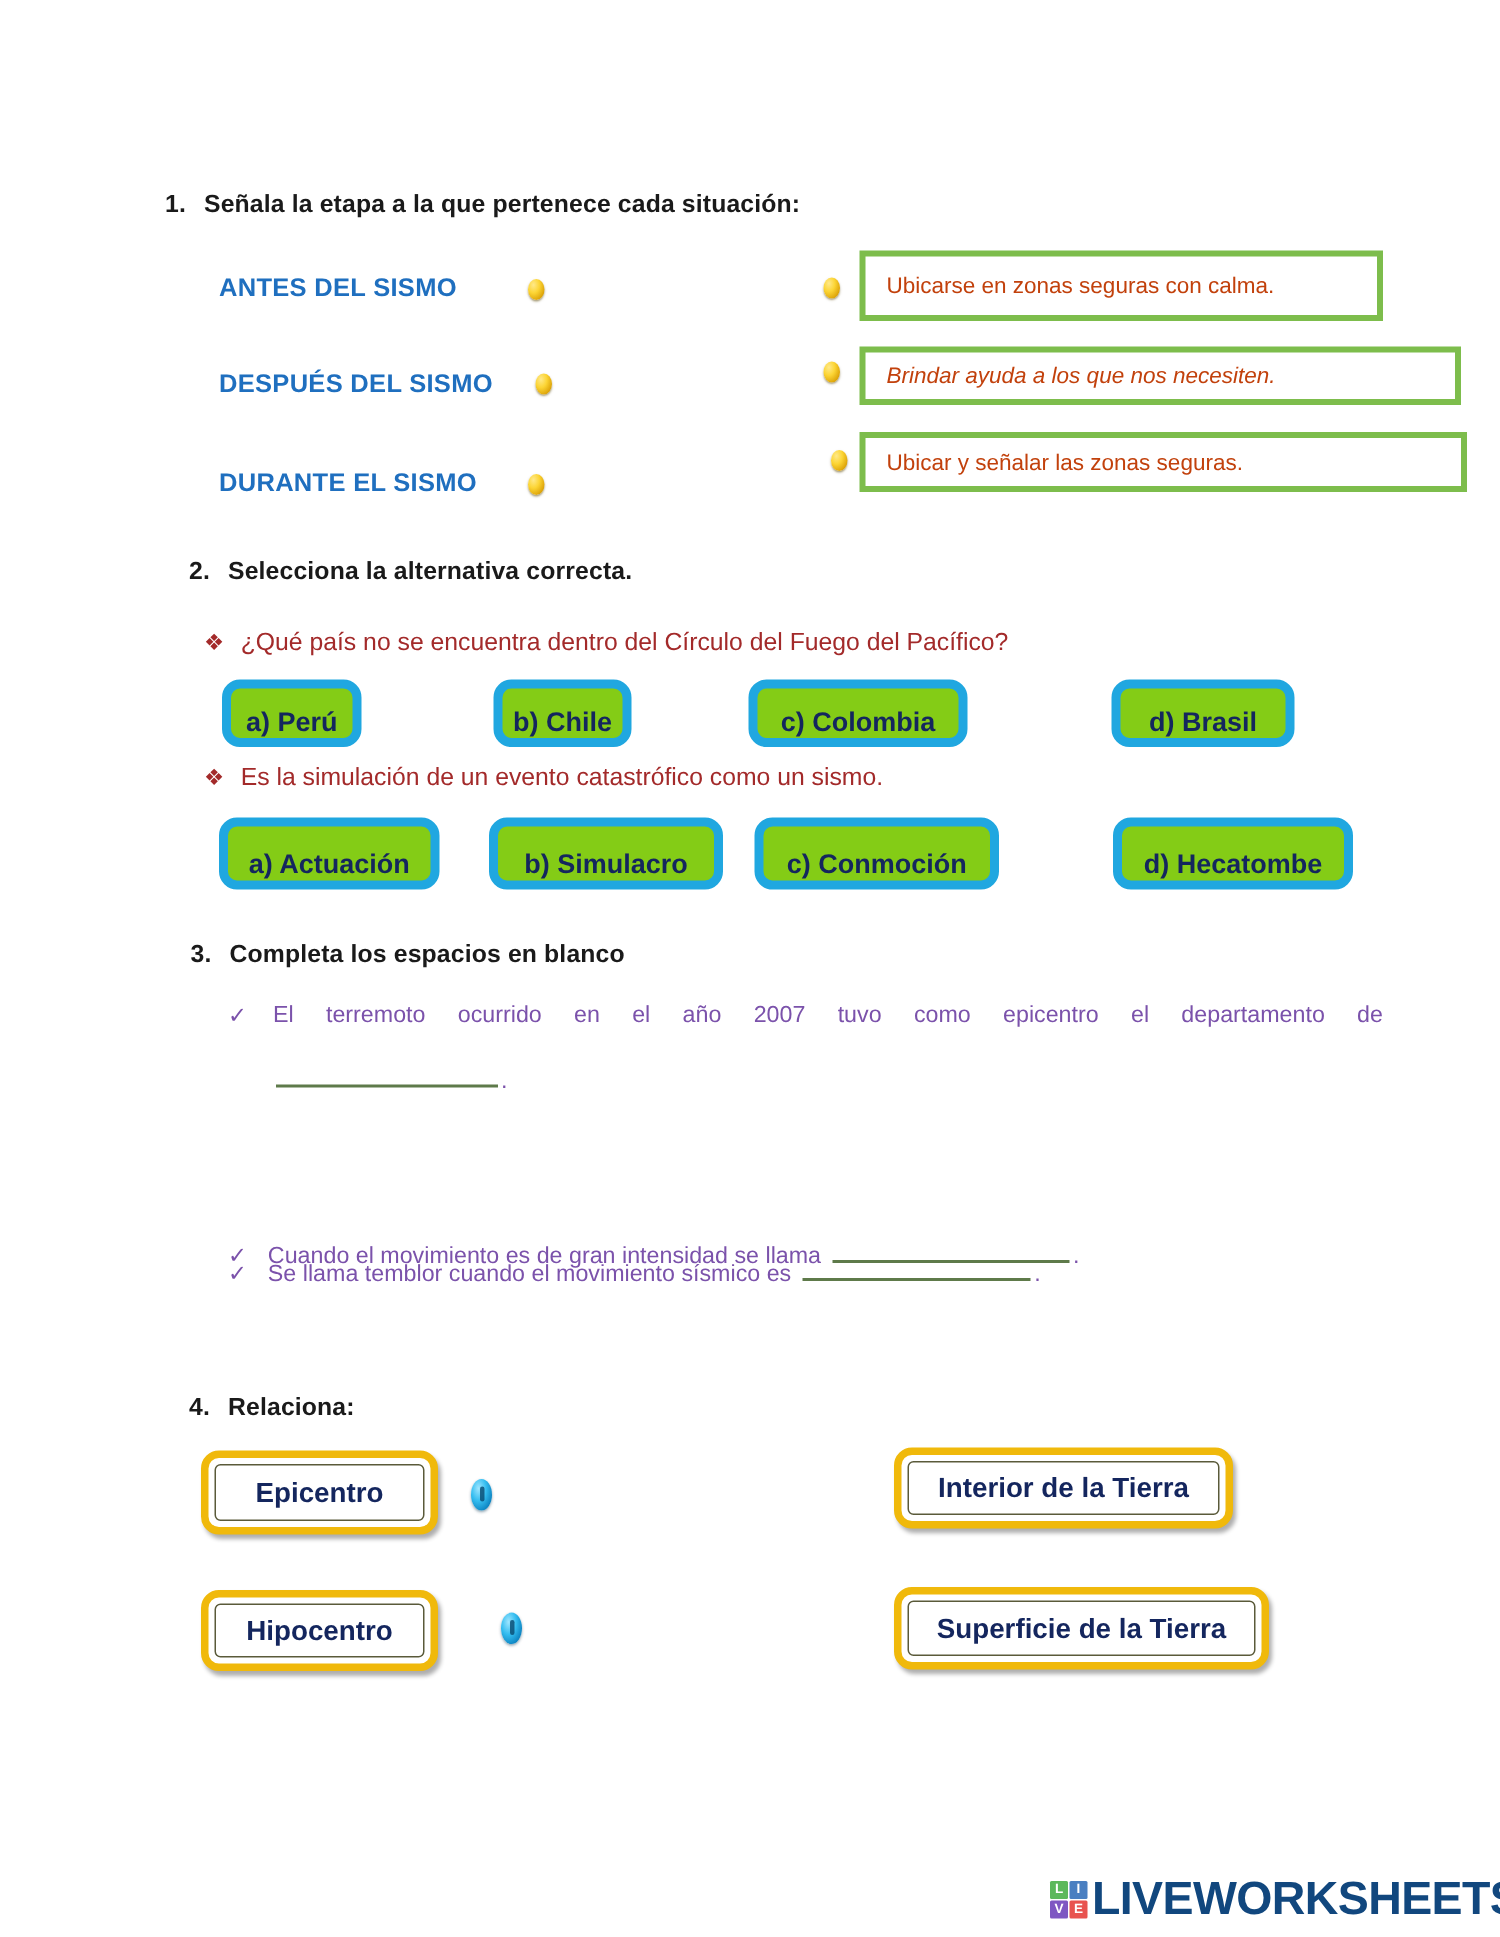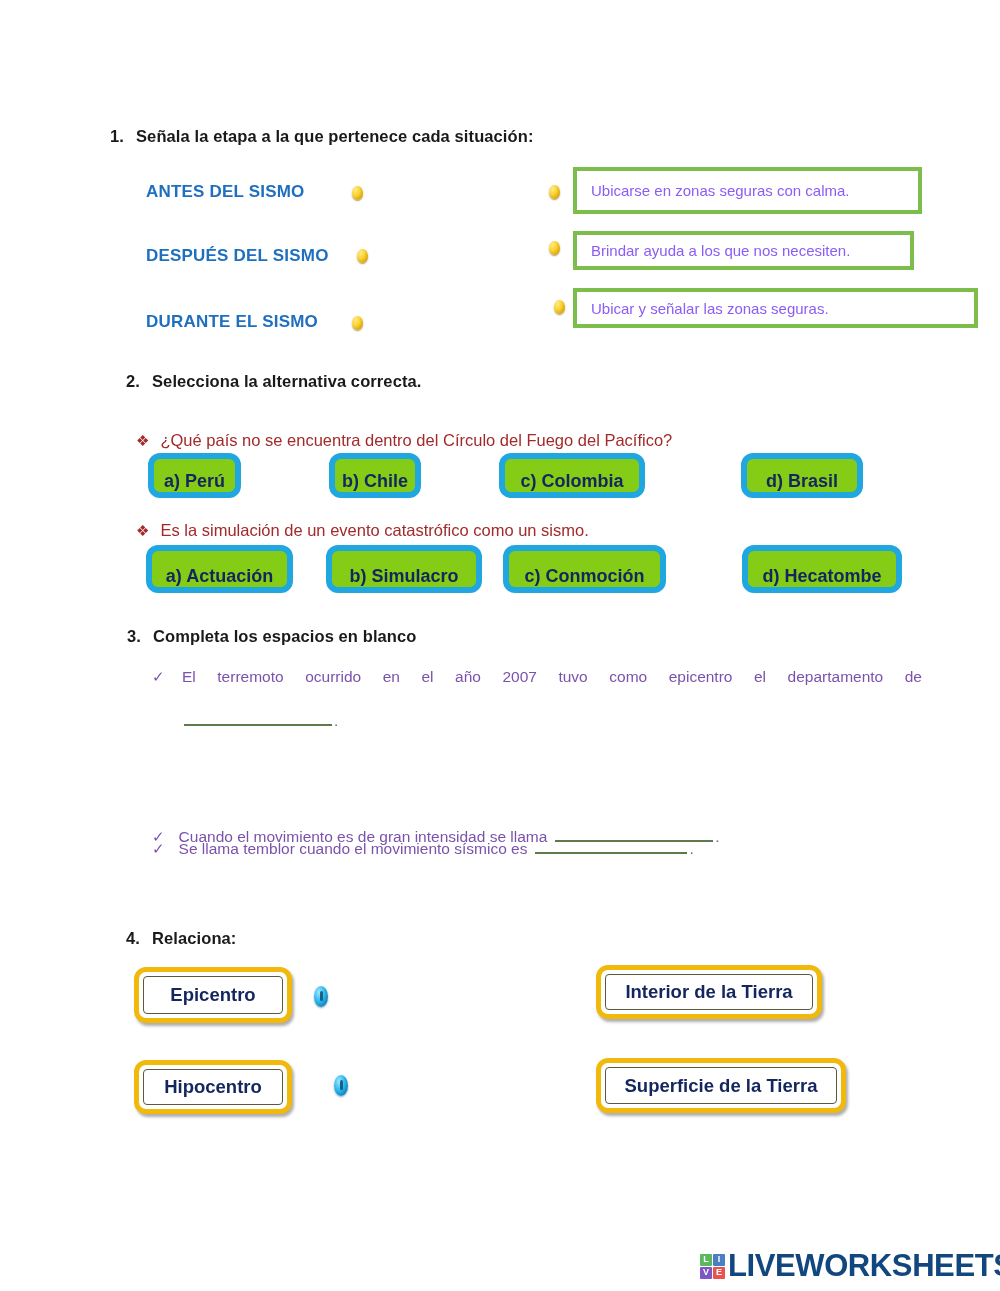--- a/index.html
+++ b/index.html
@@ -63,33 +63,32 @@
     border-radius: 2px;
     background: #0b4f77;
     opacity: .85;
   }
 
   
   .green-box {
     border: 4px solid #7dbd4c;
     background: #ffffff;
     font-size: 15px;
-    color: #8b5cf6;
+    color: #c2410c;
     display: flex;
     align-items: center;
     padding: 0 14px;
     white-space: nowrap;
   }
 
   
   .red-line {
     font-size: 16.5px;
     color: #a32a2a;
     white-space: nowrap;
-    margin-top: 12px;
   }
   .bullet-diamond {
     color: #a32a2a;
     font-size: 15px;
     margin-right: 11px;
     display: inline-block;
   }
 
   
   .chip-blue {
@@ -214,21 +213,21 @@
   </div>
   <span class="abs bead-gold" style="left:352px; top:316px;"></span>
 
   
   <span class="abs bead-gold" style="left:549px; top:185px;"></span>
   <div class="abs green-box" style="left:573px; top:167px; width:349px; height:47px;">
     <span>Ubicarse en zonas seguras con calma.</span>
   </div>
 
   <span class="abs bead-gold" style="left:549px; top:241px;"></span>
-  <div class="abs green-box" style="left:573px; top:231px; width:341px; height:39px;">
+  <div class="abs green-box" style="left:573px; top:231px; width:401px; height:39px;font-style:italic;">
     <span>Brindar ayuda a los que nos necesiten.</span>
   </div>
 
   <span class="abs bead-gold" style="left:554px; top:300px;"></span>
   <div class="abs green-box" style="left:573px; top:288px; width:405px; height:40px;">
     <span>Ubicar y señalar las zonas seguras.</span>
   </div>
 
   
   <div class="abs q-head" style="left:126px; top:372px;">

